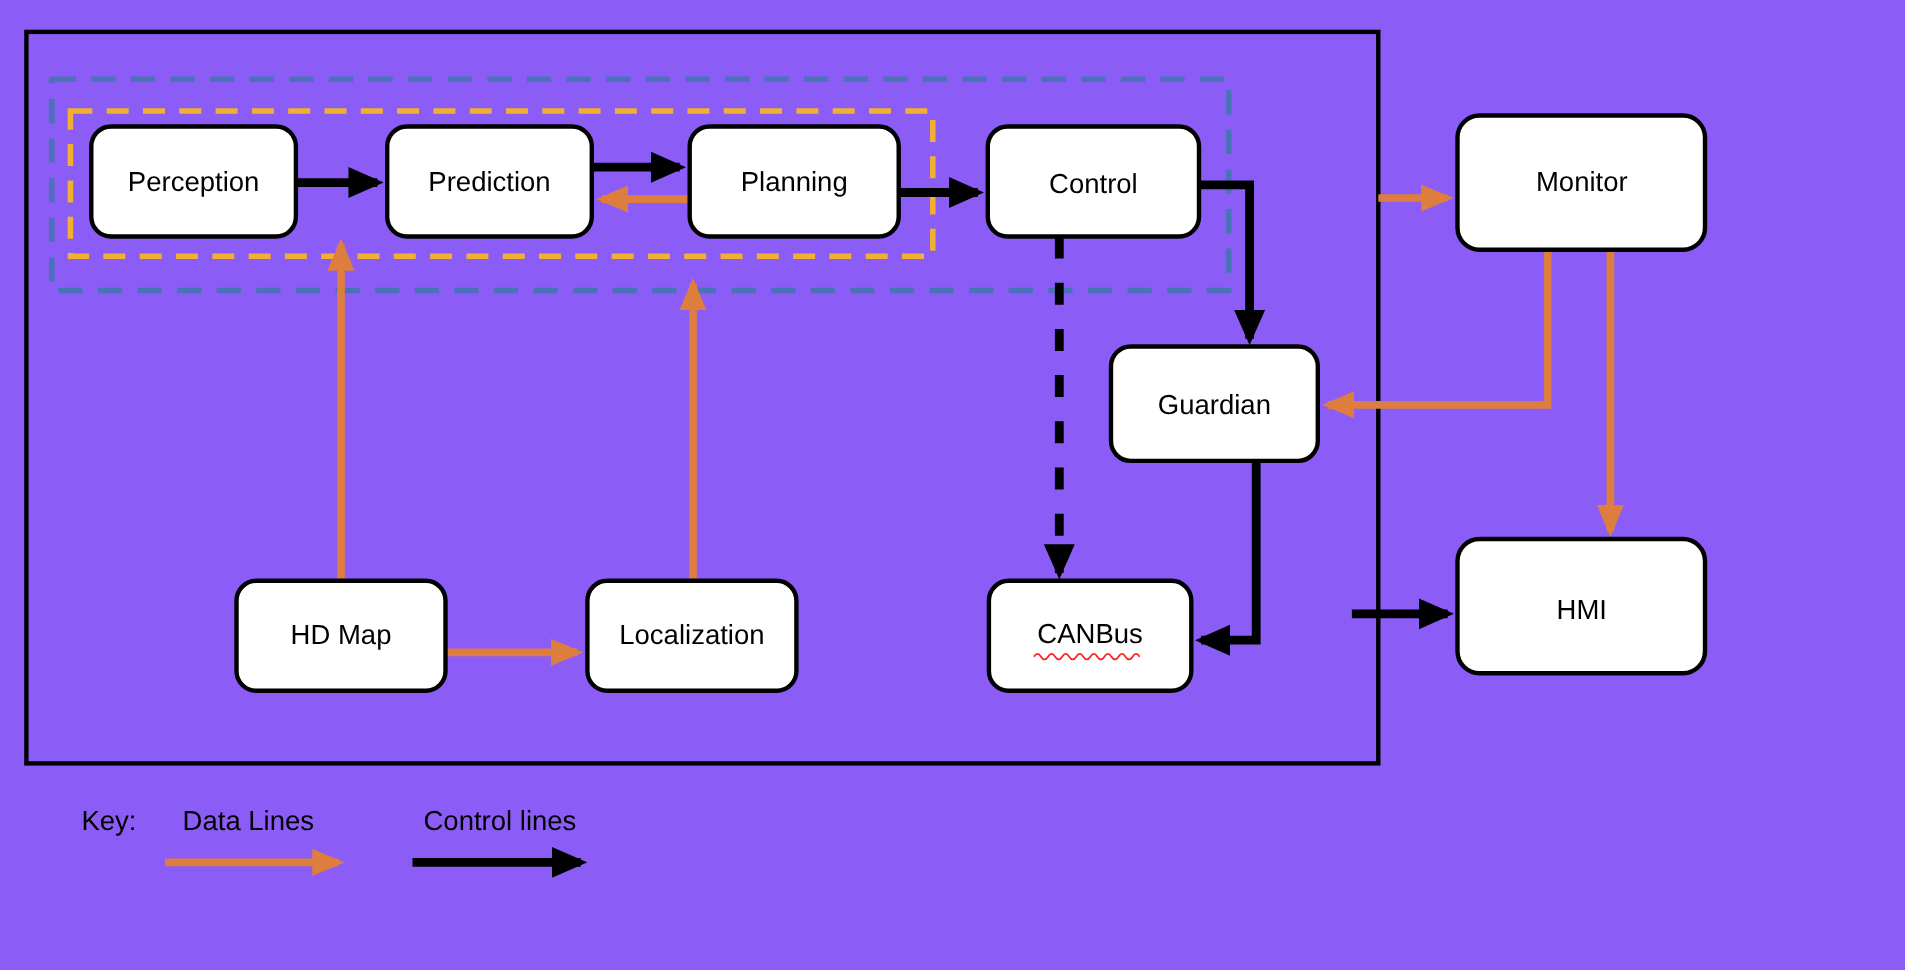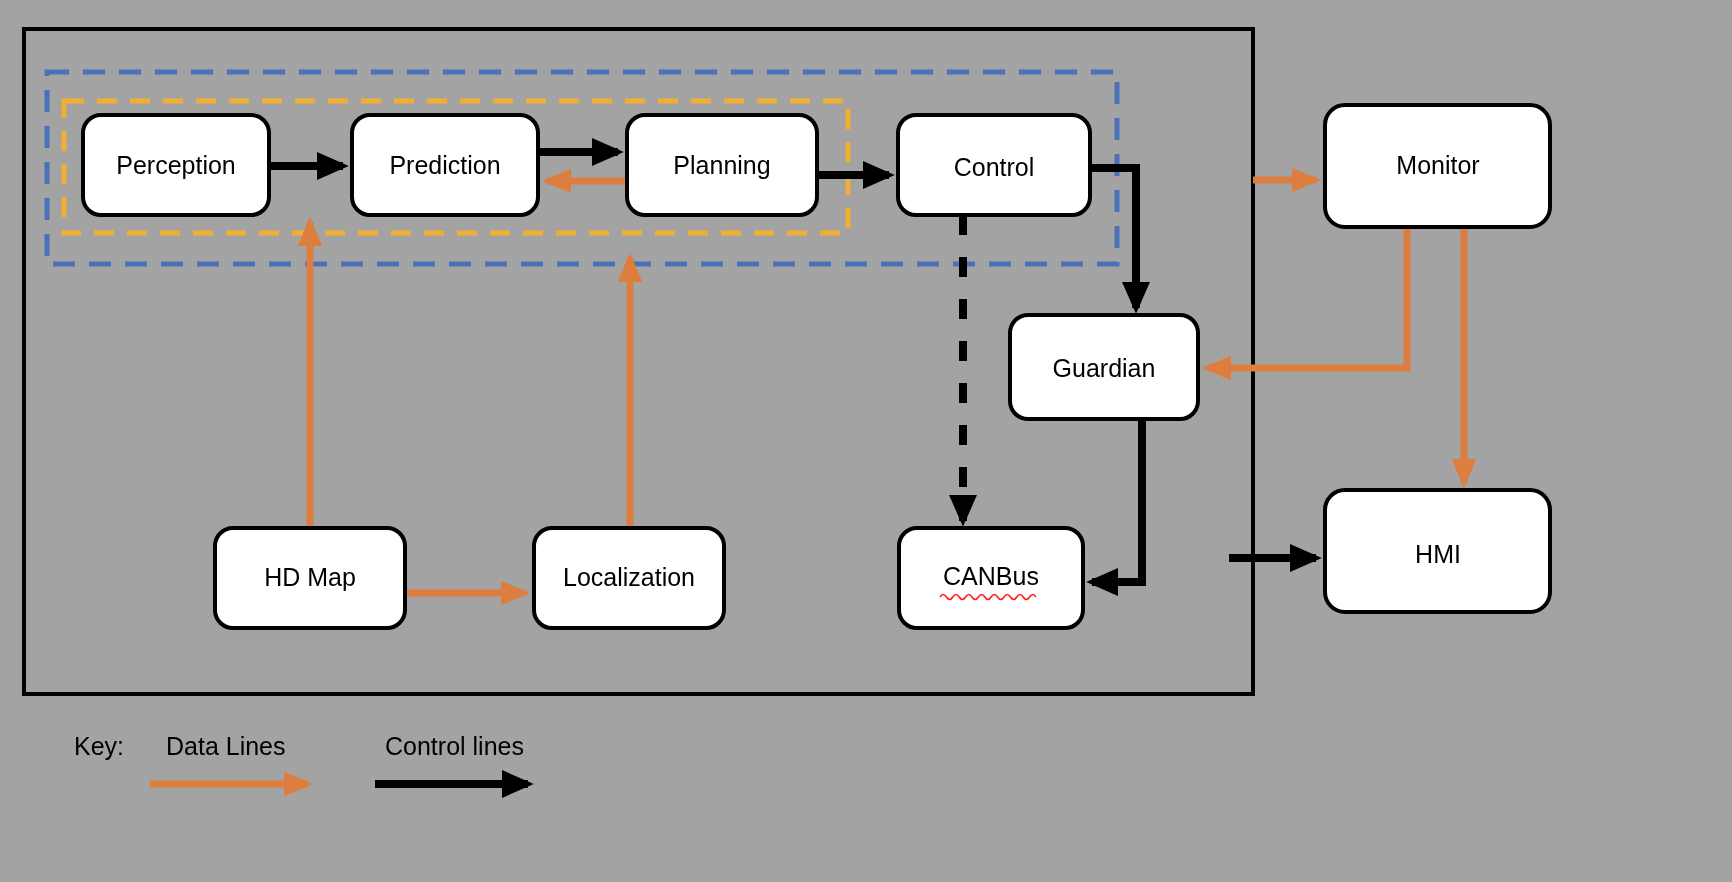--- a/index.html
+++ b/index.html
@@ -1,21 +1,21 @@
 <!DOCTYPE html>
 <html><head>
 <meta charset="utf-8">
 <style>
   html,body{margin:0;padding:0;background:#ffffff;}
   body{
     width:1732px;height:882px;
     font-family:"Liberation Sans","DejaVu Sans",sans-serif;
     overflow:hidden;
   }
-  #stage{position:relative;width:1732px;height:882px;background:#a3a3a3;}
+  #stage{position:relative;width:1732px;height:882px;background:#8b5cf6;}
   svg#diagram{position:absolute;left:0;top:0;width:1732px;height:882px;display:block;}
   .node-label{
     font-family:"Liberation Sans","DejaVu Sans",sans-serif;
     font-size:25px;fill:#000;text-anchor:middle;dominant-baseline:middle;
   }
   .legend-label{
     font-family:"Liberation Sans","DejaVu Sans",sans-serif;
     font-size:25px;fill:#000;dominant-baseline:middle;
   }
   .nodebox{fill:#ffffff;stroke:#000000;stroke-width:4;}

